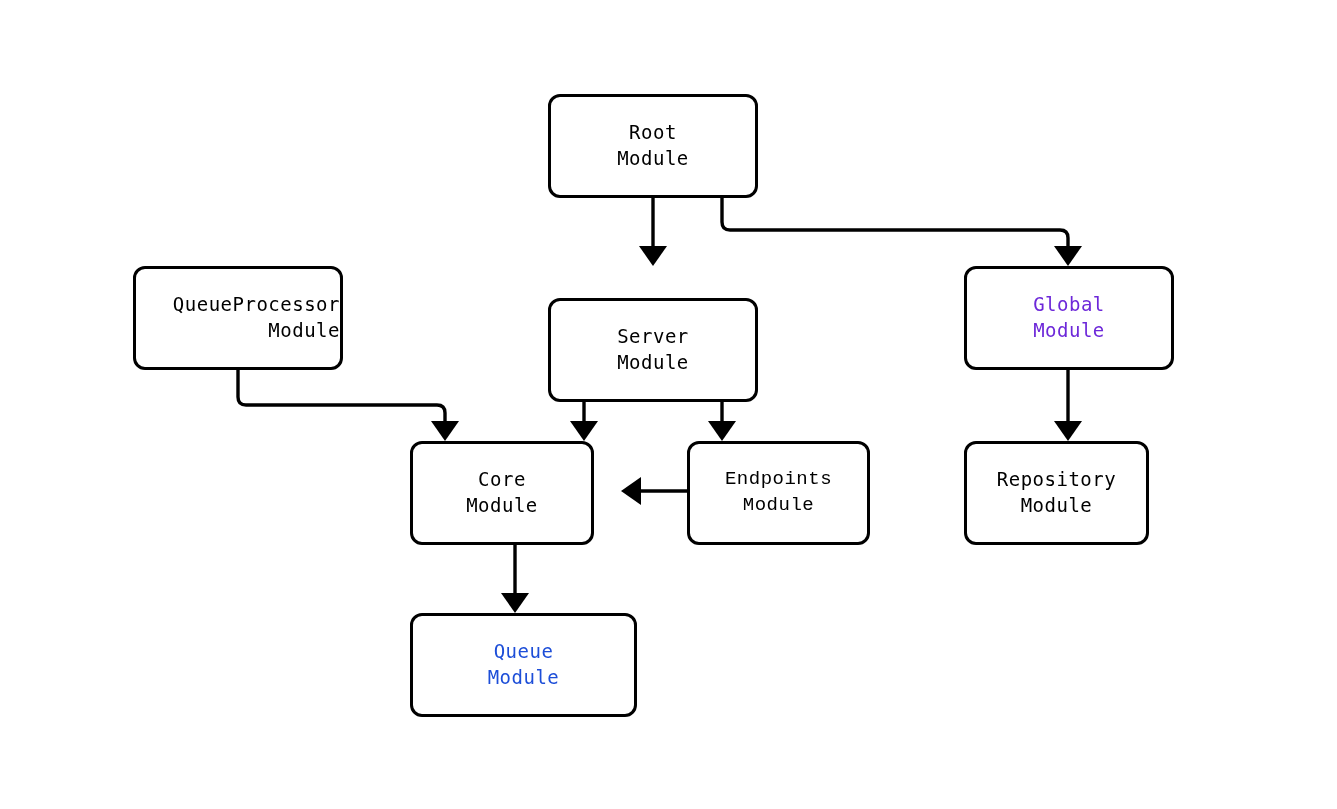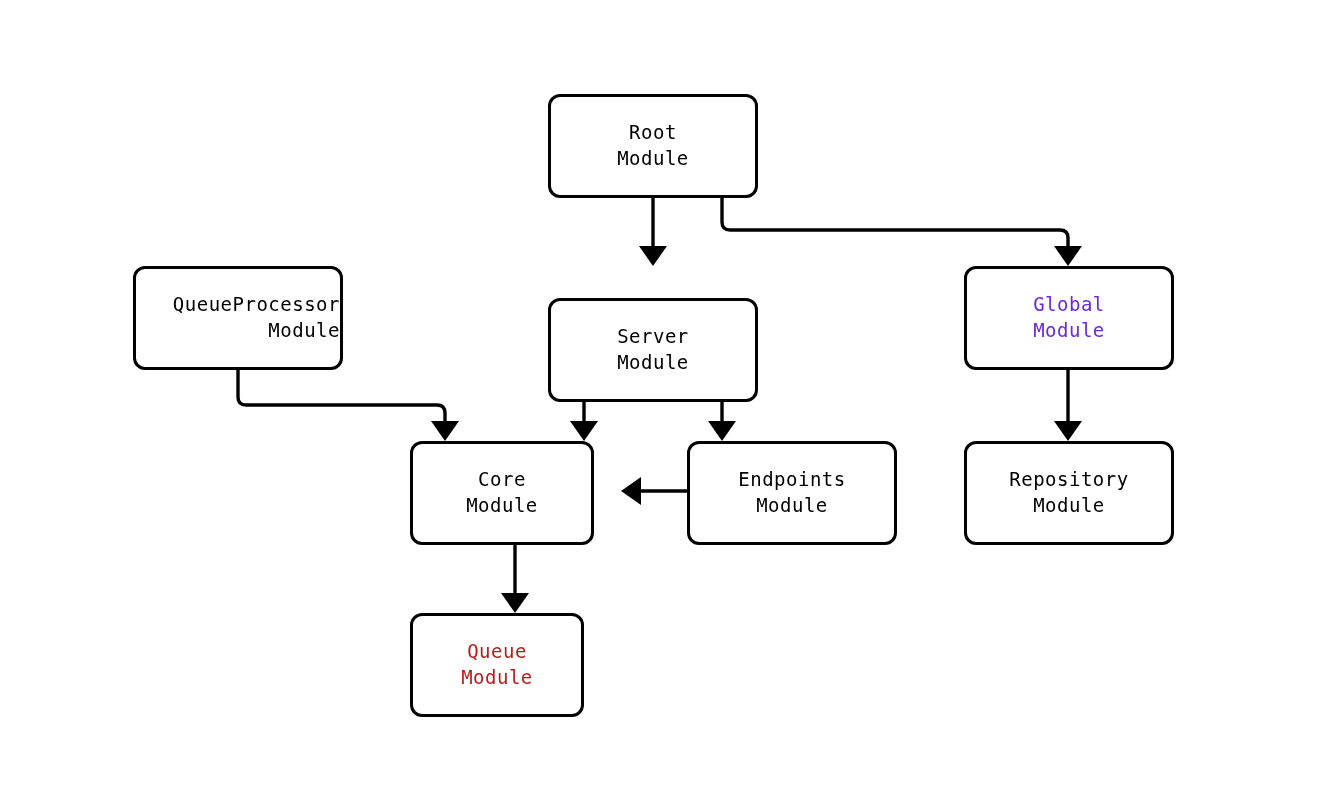--- a/index.html
+++ b/index.html
@@ -98,28 +98,28 @@
   <div class="node" style="left: 964px; top: 266px; width: 210px; height: 104px; border-color: rgb(0, 0, 0); color: #6d28d9; background: rgb(255, 255, 255);">
     <span class="line1">Global</span>
     <span class="line2">Module</span>
   </div>
 
   <div class="node" style="left: 410px; top: 441px; width: 184px; height: 104px; border-color: rgb(0, 0, 0); color: rgb(0, 0, 0); background: rgb(255, 255, 255);">
     <span class="line1">Core</span>
     <span class="line2">Module</span>
   </div>
 
-  <div class="node" style="left: 687px; top: 441px; width: 210px; height: 104px; border-color: rgb(0, 0, 0); color: rgb(0, 0, 0); background: rgb(255, 255, 255);">
+  <div class="node" style="left: 687px; top: 441px; width: 183px; height: 104px; border-color: rgb(0, 0, 0); color: rgb(0, 0, 0); background: rgb(255, 255, 255); font-family: Liberation Mono, monospace;">
     <span class="line1">Endpoints</span>
     <span class="line2">Module</span>
   </div>
 
-  <div class="node" style="left: 964px; top: 441px; width: 210px; height: 104px; border-color: rgb(0, 0, 0); color: rgb(0, 0, 0); background: rgb(255, 255, 255);">
+  <div class="node" style="left: 964px; top: 441px; width: 185px; height: 104px; border-color: rgb(0, 0, 0); color: rgb(0, 0, 0); background: rgb(255, 255, 255);">
     <span class="line1">Repository</span>
     <span class="line2">Module</span>
   </div>
 
-  <div class="node" style="left: 410px; top: 613px; width: 174px; height: 104px; border-color: rgb(0, 0, 0); color: #b91c1c; background: rgb(255, 255, 255);">
+  <div class="node" style="left: 410px; top: 613px; width: 227px; height: 104px; border-color: rgb(0, 0, 0); color: #1d4ed8; background: rgb(255, 255, 255);">
     <span class="line1">Queue</span>
     <span class="line2">Module</span>
   </div>
 
 </div>
 
 </body></html>

